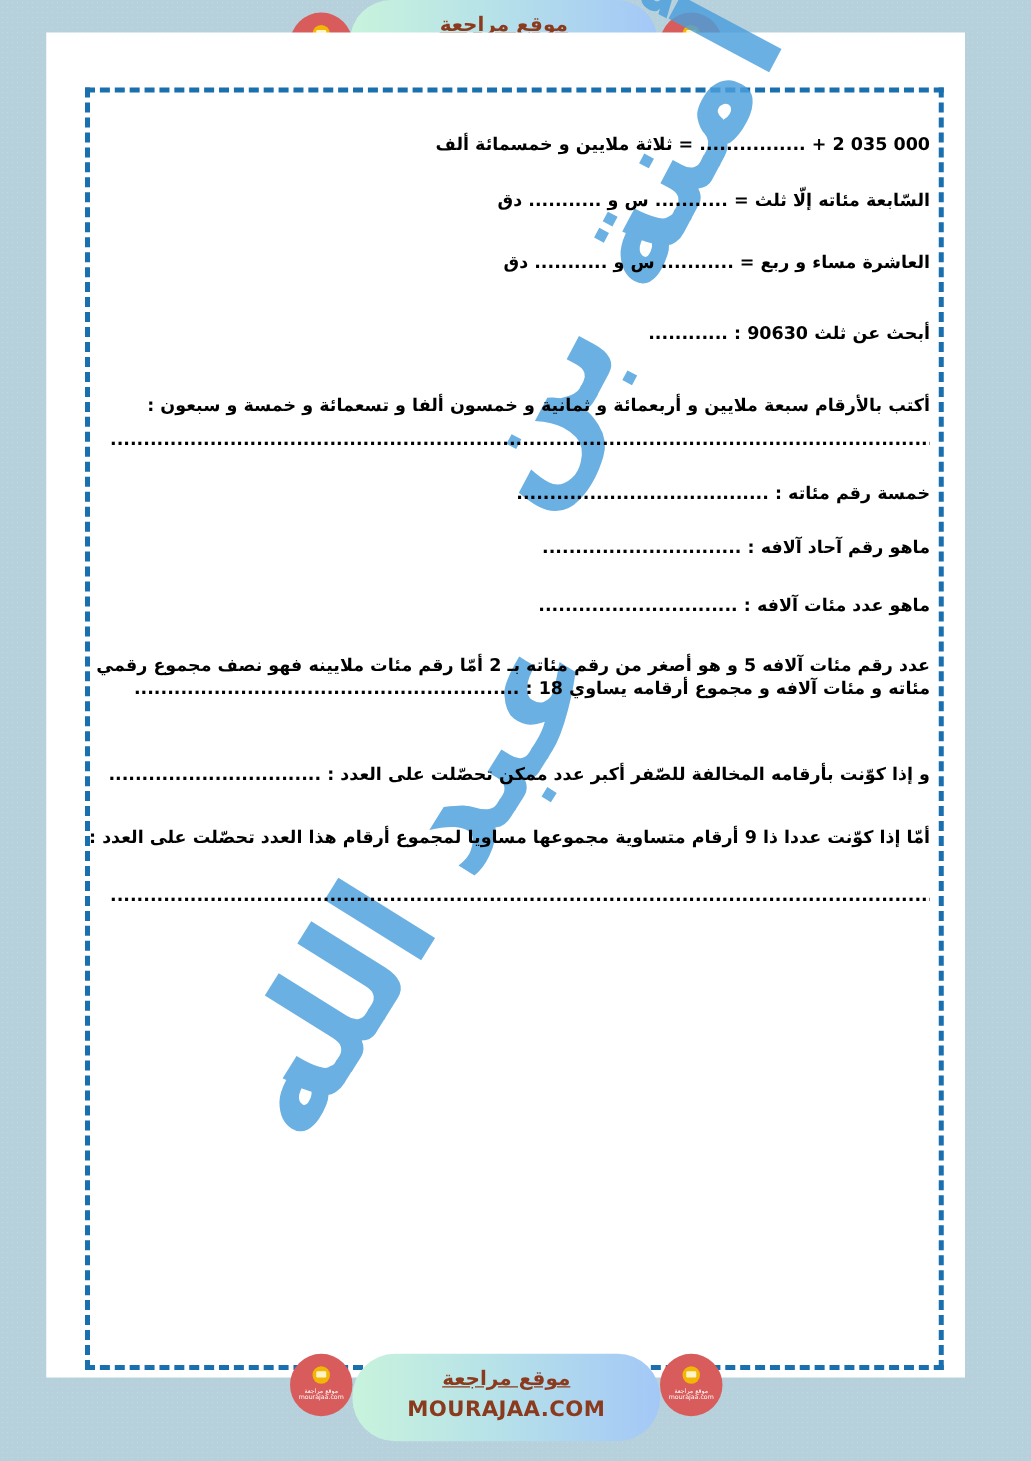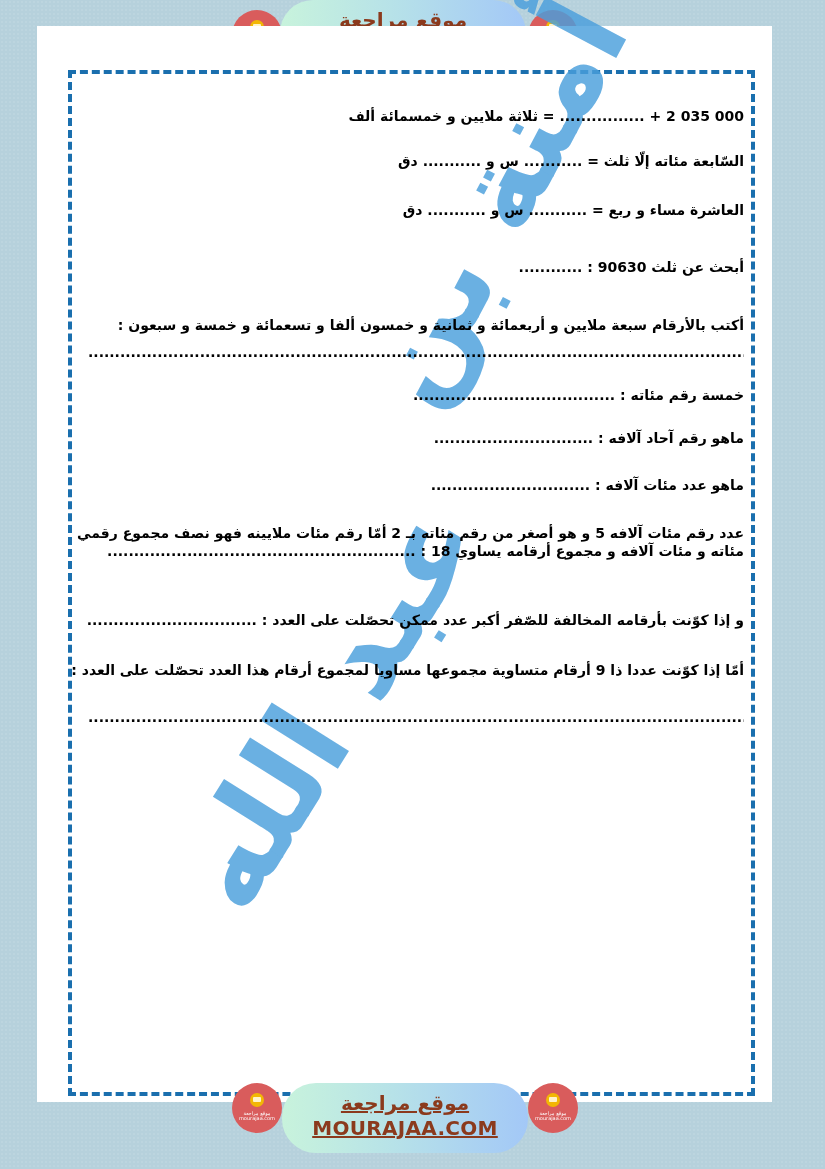--- a/index.html
+++ b/index.html
@@ -47,26 +47,25 @@
       position: absolute; left: 280px;
       width: 246px; height: 66px;
       border-radius: 34px;
       background: linear-gradient(90deg, #c8f3dc 0%, #b7e2e8 45%, #a3c8f7 100%);
       text-align: center;
       color: #8b3a1d;
       font-family: "DejaVu Sans", sans-serif;
       font-weight: bold;
     }
     .banner .ar {
-      display: block; font-size: 20px; line-height: 20px; margin-top: 10px;
+      display: block; font-size: 16px; line-height: 20px; margin-top: 10px;
       text-decoration: underline;
     }
     .banner .en {
-      display: block; font-size: 20px; line-height: 22px; margin-top: 4px;
-      text-decoration: underline;
+      display: block; font-size: 17px; line-height: 22px; margin-top: 4px;
       letter-spacing: 0.3px;
     }
     .badge {
       position: absolute;
       width: 50px; height: 50px; border-radius: 50%;
       background: #d95c5c;
       text-align: center;
     }
     .badge .icon {
       position: absolute; left: 18px; top: 10px;

